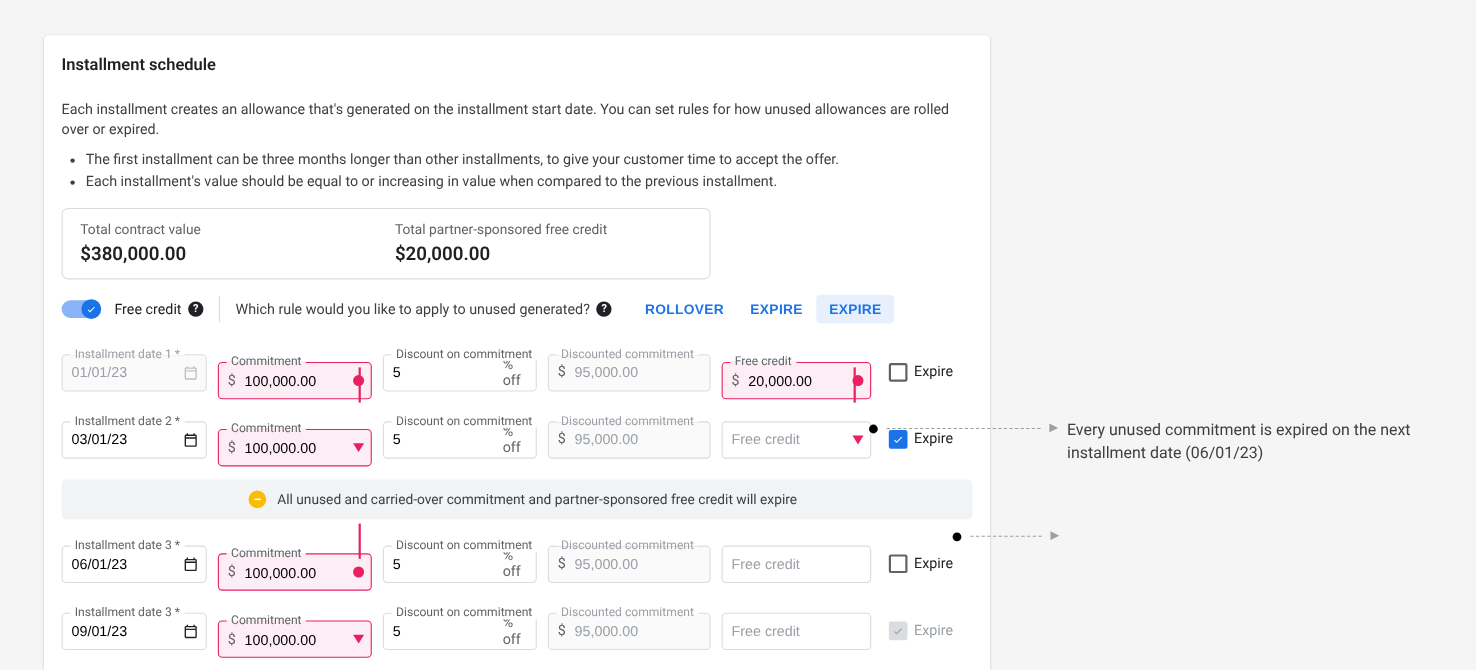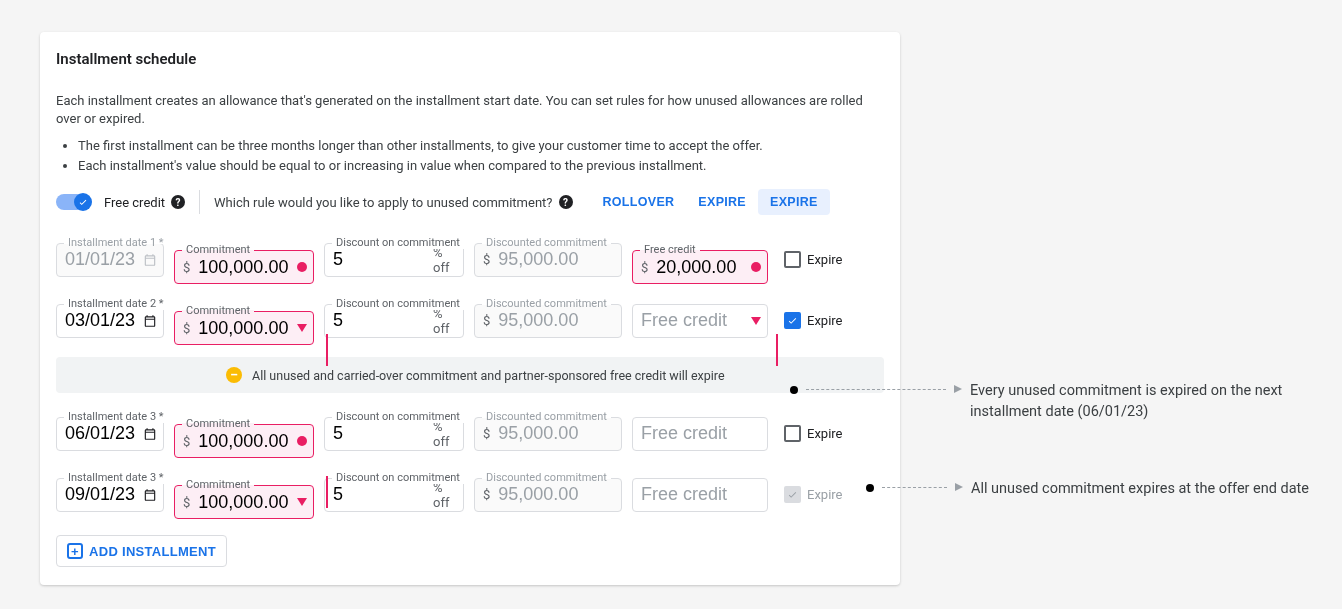--- a/index.html
+++ b/index.html
@@ -117,27 +117,27 @@
     .field.highlight { border-color:#e91e63; background:#fdeef5;margin-top:15px; }
     .field .flabel {
       position:absolute; top:-8px; left:7px;
       background:#fff; padding:0 4px;
       font-size:11px; color:#5f6368; white-space:nowrap;
     }
     .field.disabled .flabel { color:#9aa0a6; background:linear-gradient(to bottom, #fff 60%, transparent 60%); }
     .field.highlight .flabel { background:linear-gradient(to bottom,#fff 50%,#fdeef5 50%); }
     .field input {
       border:none; outline:none; background:none;
-      font-size:18px; padding:0 8px; width:100%;
+      font-size:13px; padding:0 8px; width:100%;
     }
     .field .prefix { padding-left:8px; color:#5f6368; font-size:13px; }
     .field .suffix { padding-right:8px; color:#5f6368; font-size:13px; }
     .field svg.cal { width:18px; height:18px; margin-right:6px; }
 
-    .w-date { width:108px; }
+    .w-date { width:132px; }
     .w-commit { width:140px; }
     .w-disc { width:140px; }
     .w-discamt { width:148px; }
     .w-free { width:136px; }
 
     .dot {
       width:10px; height:10px; border-radius:50%;
       background:#e91e63;
       position:absolute; right:6px; top:50%; transform:translateY(-50%);
     }
@@ -225,36 +225,46 @@
 <body>
 
 <div class="card">
   <div class="card-title">Installment schedule</div>
   <div class="desc">Each installment creates an allowance that's generated on the installment start date. You can set rules for how unused allowances are rolled over or expired.</div>
   <ul class="notes">
     <li>The first installment can be three months longer than other installments, to give your customer time to accept the offer.</li>
     <li>Each installment's value should be equal to or increasing in value when compared to the previous installment.</li>
   </ul>
 
+  <div class="summary-box">
+    <div class="summary-col">
+      <div class="summary-label">Total contract value</div>
+      <div class="summary-value">$380,000.00</div>
+    </div>
+    <div class="summary-col">
+      <div class="summary-label">Total partner-sponsored free credit</div>
+      <div class="summary-value">$20,000.00</div>
+    </div>
+  </div>
 
   <div class="rulebar">
     <div class="toggle">
       <div class="thumb">
           <svg viewBox="0 0 24 24">
             <path d="M9 16.2l-3.5-3.5L4 14.2 9 19.2 20 8.2l-1.5-1.5z"></path>
           </svg>
         </div>
     </div>
     <div class="fc-label">
       <span>Free credit</span>
       <span class="help-icon">?</span>
     </div>
     <div class="divider-v"></div>
     <div class="rule-q">
-      <span>Which rule would you like to apply to unused commitment?</span>
+      <span>Which rule would you like to apply to unused generated?</span>
       <span class="help-icon">?</span>
     </div>
     <div class="rule-buttons">
       <button class="rule-btn">ROLLOVER</button>
       <button class="rule-btn">EXPIRE</button>
       <button class="rule-btn active">EXPIRE</button>
     </div>
   </div>
 
   <div class="rows">
@@ -424,14 +434,13 @@
 <div class="annot annot1">
   <span class="bullet"></span>
   <span class="dashes"></span>
   <span class="arrowhead"></span>
   <span class="text">Every unused commitment is expired on the next installment date (06/01/23)</span>
 </div>
 <div class="annot annot2">
   <span class="bullet"></span>
   <span class="dashes"></span>
   <span class="arrowhead"></span>
-  <span class="text">All unused commitment expires at the offer end date</span>
 </div>
 
 </body></html>

